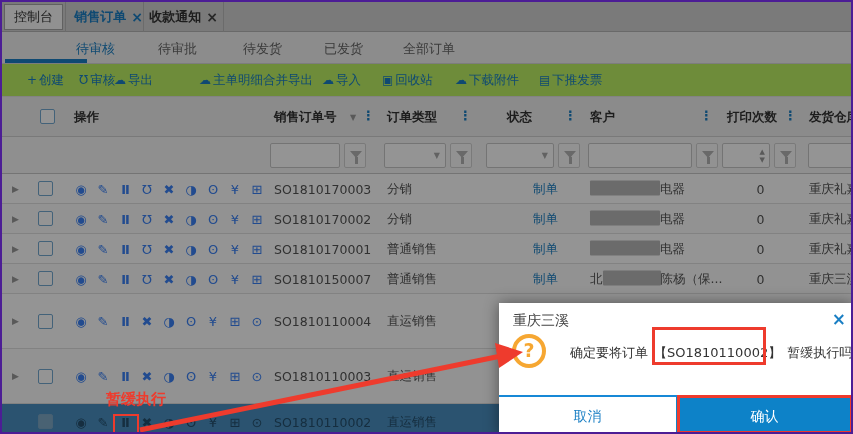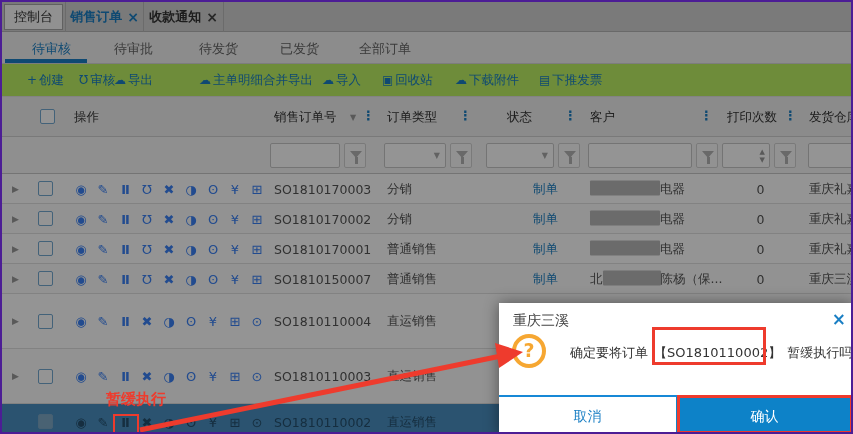--- a/index.html
+++ b/index.html
@@ -6,37 +6,37 @@
   body { background:#888; font-family:"DejaVu Sans","Liberation Sans",sans-serif; }
   #screen {
     position:relative; width:853px; height:434px; overflow:hidden;
     background:#fff; border:2px solid #4c1d95;padding-left:48px;
   }
   
   .topbar { position:absolute; left:0; top:0; width:100%; height:30px; background:#d2d2d2; border-bottom:1px solid #b5b5b5; }
   .tab { position:absolute; top:0; height:30px; display:flex; align-items:center; justify-content:center; gap:5px; font-size:13px; color:#333; cursor:default; border-right:1px solid #b9b9b9; }
   .tab.first { left:0; width:64px; }
   .tab.first .tab-box { background:#fafafa; border:1px solid #a8a8a8; padding:3px 9px; }
-  .tab.second { left:64px; width:78px; color:#1a7fc4; font-weight:bold; }
+  .tab.second { left:64px; width:78px; color:#1a7fc4; font-weight:bold;justify-content:flex-end; }
   .tab.third { left:142px; width:80px; font-weight:bold; }
   .tab .x { font-weight:bold; font-size:14px; }
   .tab.second .x { color:#1a7fc4; }
   .tab.third .x { color:#444; }
   
   .subtabs { position:absolute; left:0; top:30px; width:100%; height:32px; background:#f2f2f2; border-bottom:1px solid #d8d8d8; }
-  .subtab { position:absolute; top:8px; font-size:13px; color:#666; cursor:default; }
+  .subtab { position:absolute; top:8px; font-size:13px; color:#666; cursor:default;margin-left:44px; }
   .subtab.active { color:#1a7fc4; }
   .subtab-underline { position:absolute; left:3px; top:27px; width:82px; height:4px; background:#1a7fc4; }
   
   .toolbar { position:absolute; left:0; top:62px; width:100%; height:33px; background:#bef264; border-bottom:1px solid #e2e2e2; }
   .tool { position:absolute; top:8px; font-size:12.5px; color:#1a7fc4; cursor:default; white-space:nowrap; }
   .tool .glyph { font-size:12px; margin-right:2px; }
   
   .grid-header { position:absolute; left:0; top:95px; width:100%; height:40px; background:#efefef; border-bottom:1px solid #d0d0d0; }
-  .hcell { position:absolute; top:12px; font-size:12.5px; font-weight:normal; color:#333; white-space:nowrap; }
+  .hcell { position:absolute; top:12px; font-size:12.5px; font-weight:bold; color:#333; white-space:nowrap; }
   .sort-caret { position:absolute; top:16px; font-size:8px; color:#999; }
   .col-menu { position:absolute; top:11px; font-size:13px; color:#1a7fc4; font-weight:bold; }
   .chkbox { position:absolute; width:15px; height:15px; border:1px solid #74a9d1; background:#fff; border-radius:2px; }
   .filter-row { position:absolute; left:0; top:135px; width:100%; height:37px; background:#f6f6f6; border-bottom:1px solid #c9c9c9; }
   .fld { position:absolute; top:6px; height:25px; background:#fff; border:1px solid #c9c9c9; border-radius:2px; }
   .fld.select::after { content:"▼"; position:absolute; right:5px; top:7px; font-size:8px; color:#aaa; }
   .funnel-btn { position:absolute; top:6px; width:22px; height:25px; background:#fcfcfc; border:1px solid #d2d2d2; border-radius:2px; }
   .funnel-ic { position:absolute; left:5px; top:7px; width:0; height:0; border-left:6px solid transparent; border-right:6px solid transparent; border-top:7px solid #b5b5b5; }
   .funnel-ic::after { content:""; position:absolute; left:-1.5px; top:-1px; width:3px; height:7px; background:#b5b5b5; }
   .spin { position:absolute; right:4px; top:4px; font-size:7px; color:#999; line-height:8px; text-align:center; }

